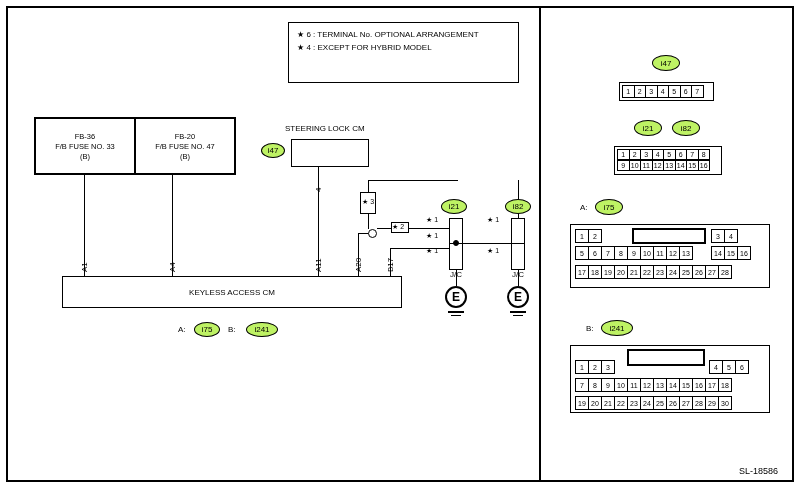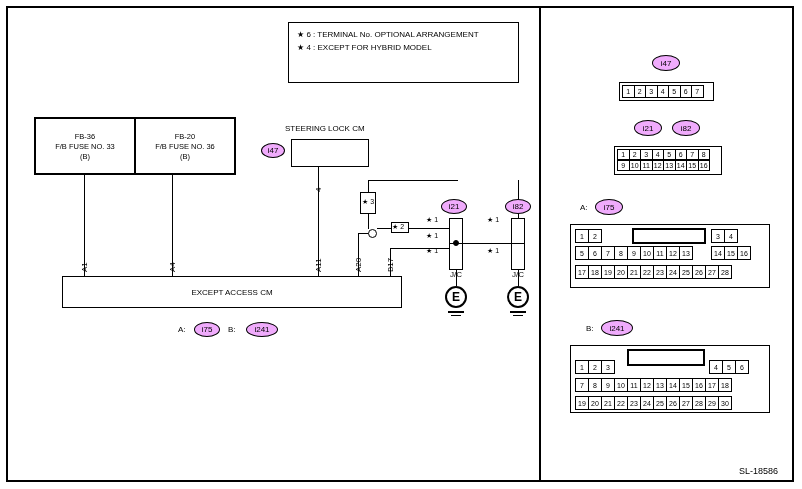--- a/index.html
+++ b/index.html
@@ -7,21 +7,21 @@
   #page{position:relative;width:802px;height:489px;background:#fff;overflow:hidden;}
   .frame{position:absolute;left:6px;top:6px;width:788px;height:476px;border:2px solid #000;box-sizing:border-box;}
   .divider{position:absolute;left:539px;top:8px;width:0;height:472px;border-left:2px solid #000;}
   .txt{position:absolute;font-size:8px;color:#000;white-space:nowrap;}
   .txtc{position:absolute;font-size:8px;color:#000;text-align:center;white-space:nowrap;}
   .ln{position:absolute;background:#000;}
   .hln{height:1px;}
   .vln{width:1px;}
   .box{position:absolute;border:1px solid #000;box-sizing:border-box;background:#fff;}
   .thick{border:2px solid #000;}
-  .oval{position:absolute;border:1px solid #000;border-radius:50%;background:#f0abfc;display:flex;align-items:center;justify-content:center;font-size:8px;box-sizing:border-box;}
+  .oval{position:absolute;border:1px solid #000;border-radius:50%;background:#bef264;display:flex;align-items:center;justify-content:center;font-size:8px;box-sizing:border-box;}
   .circ{position:absolute;border:1px solid #000;border-radius:50%;background:#fff;box-sizing:border-box;}
   .gnd{position:absolute;width:22px;height:22px;border:2px solid #000;border-radius:50%;background:#fff;display:flex;align-items:center;justify-content:center;font-size:12px;font-weight:bold;box-sizing:border-box;}
   .rot{position:absolute;font-size:8px;transform:rotate(-90deg);transform-origin:left top;white-space:nowrap;}
   .conn{position:absolute;border:1px solid #000;box-sizing:border-box;background:#fff;}
   .cellrow{position:absolute;display:flex;}
   .cell{border:1px solid #000;box-sizing:border-box;background:#fff;font-size:7px;display:flex;align-items:center;justify-content:center;margin-left:-1px;}
   .note{position:absolute;border:1px solid #000;background:#fff;box-sizing:border-box;padding:5px 8px;}
   .note div{font-size:8px;line-height:13px;white-space:nowrap;}
   .fbtitle{font-size:7.5px;line-height:10px;text-align:center;}
 </style>
@@ -38,32 +38,32 @@
     <div>★ 4 : EXCEPT FOR HYBRID MODEL</div>
   </div>
 
   <div class="box thick" style="left:34px;top:117px;width:102px;height:58px;">
     <div class="fbtitle" style="margin-top:13px;">FB-36</div>
     <div class="fbtitle">F/B FUSE NO. 33</div>
     <div class="fbtitle">(B)</div>
   </div>
   <div class="box thick" style="left:134px;top:117px;width:102px;height:58px;">
     <div class="fbtitle" style="margin-top:13px;">FB-20</div>
-    <div class="fbtitle">F/B FUSE NO. 36</div>
+    <div class="fbtitle">F/B FUSE NO. 47</div>
     <div class="fbtitle">(B)</div>
   </div>
 
   <div class="txt" style="left:285px;top:124px;">STEERING LOCK CM</div>
   <div class="box" style="left:291px;top:139px;width:78px;height:28px;"></div>
   <div class="oval" style="left:261px;top:143px;width:24px;height:15px;">
     <span>i47</span>
   </div>
 
   <div class="box" style="left:62px;top:276px;width:340px;height:32px;"></div>
-  <div class="txtc" style="left:62px;top:288px;width:340px;">EXCEPT ACCESS CM</div>
+  <div class="txtc" style="left:62px;top:288px;width:340px;">KEYLESS ACCESS CM</div>
 
   <div class="txt" style="left:178px;top:325px;">A:</div>
   <div class="oval" style="left:194px;top:322px;width:26px;height:15px;">
     <span>i75</span>
   </div>
   <div class="txt" style="left:228px;top:325px;">B:</div>
   <div class="oval" style="left:246px;top:322px;width:32px;height:15px;">
     <span>i241</span>
   </div>
 

